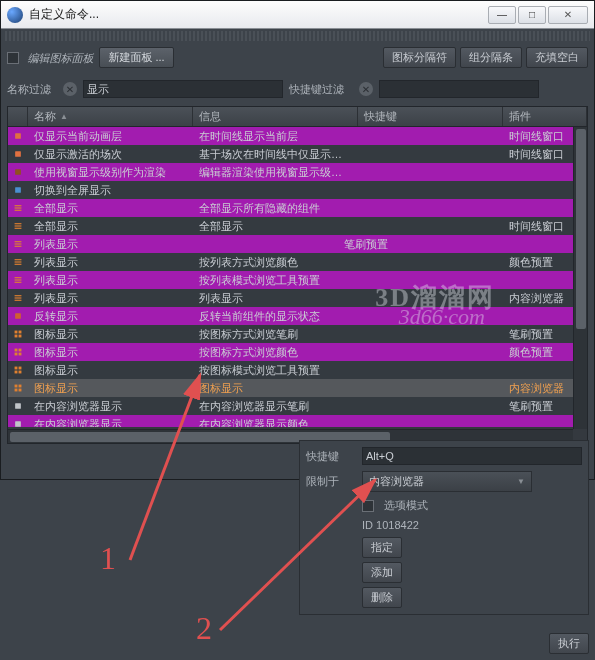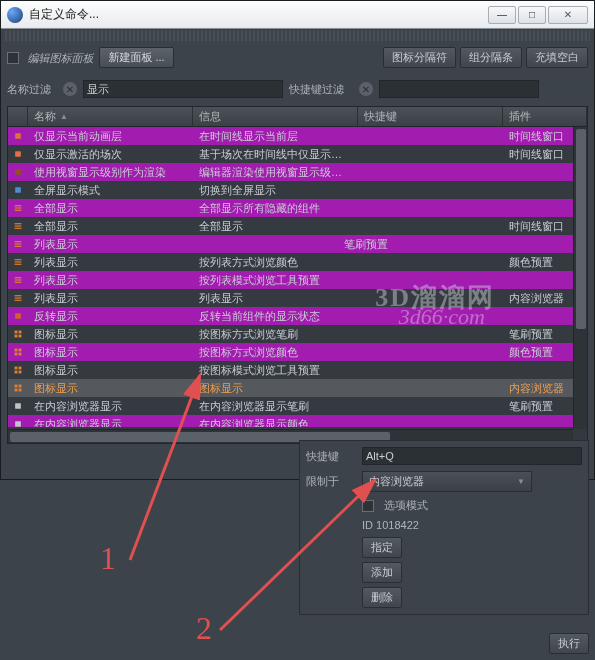--- a/index.html
+++ b/index.html
@@ -141,21 +141,20 @@
           <span class="cell c2">编辑器渲染使用视窗显示级别作</span>
           <span class="cell c3"></span>
           <span class="cell c4"></span>
         </div>
         <div class="row odd">
           <span class="cell c-ico">
             <svg class="ico" viewBox="0 0 14 14">
               <rect x="2" y="2" width="10" height="10" fill="#4a90d0" rx="1"></rect>
             </svg>
           </span>
-          <span class="cell c1">全屏显示模式</span>
           <span class="cell c2">切换到全屏显示</span>
           <span class="cell c4"></span>
         </div>
         <div class="row even">
           <span class="cell c-ico">
             <svg class="ico" viewBox="0 0 14 14">
               <rect x="1" y="2" width="12" height="2" fill="#e08030"></rect>
               <rect x="1" y="6" width="12" height="2" fill="#e08030"></rect>
               <rect x="1" y="10" width="12" height="2" fill="#e08030"></rect>
             </svg>

